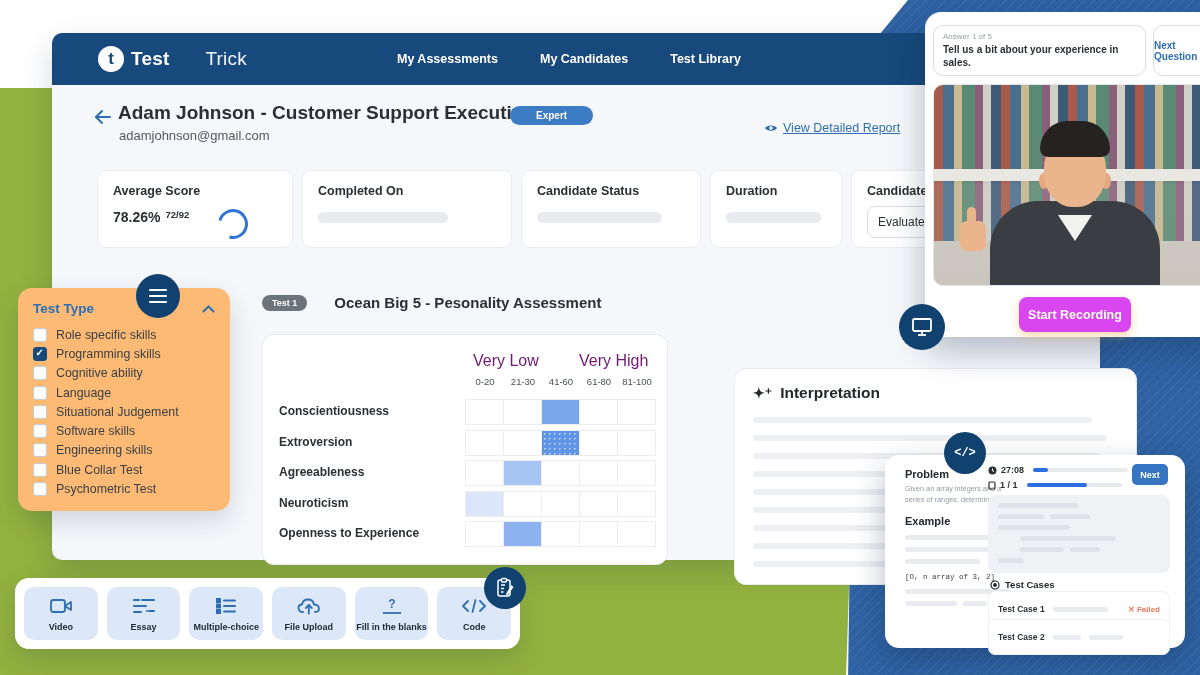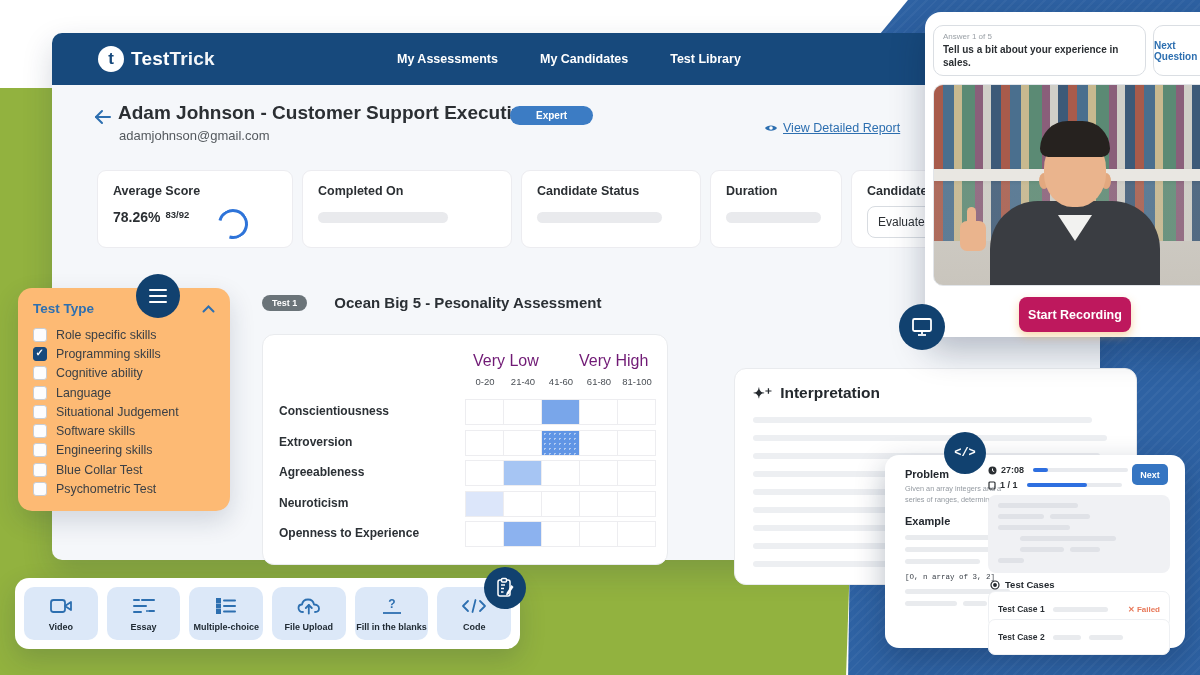--- a/index.html
+++ b/index.html
@@ -15,21 +15,21 @@
 
   
   .dashboard{position:absolute;left:52px;top:33px;width:1048px;height:527px;background:#f5f7fa;
     border-radius:10px;box-shadow:0 12px 30px rgba(20,40,70,.18);z-index:1;}
   .navbar{position:relative;height:52px;background:#17497c;border-radius:10px 10px 0 0;}
   .brand{position:absolute;left:46px;top:13px;display:flex;align-items:center;gap:7px;}
   .brand-circle{width:26px;height:26px;border-radius:50%;background:#fff;color:#17497c;
     display:flex;align-items:center;justify-content:center;font-weight:bold;font-size:17px;}
   .brand-text{color:#fff;font-size:19px;letter-spacing:.2px;}
   .brand-text b{font-weight:700;}
-  .brand-text span{font-weight:700;opacity:.95;}
+  .brand-text span{font-weight:400;opacity:.95;margin-left:36px;}
   .nav-items{position:absolute;left:345px;top:0;height:52px;display:flex;align-items:center;gap:42px;}
   .nav-item{color:#fff;font-size:12.5px;font-weight:700;cursor:pointer;}
 
   .back-arrow{position:absolute;left:42px;top:76px;color:#2d6fb0;}
   .cand-title{position:absolute;left:66px;top:69px;font-size:19px;font-weight:700;color:#2b2f33;}
   .badge-expert{position:absolute;left:458px;top:73px;background:#3c7cc4;color:#fff;font-size:10px;
     font-weight:700;padding:4px 26px;border-radius:13px;}
   .cand-email{position:absolute;left:67px;top:95px;font-size:13px;color:#54595e;}
   .report-link{position:absolute;left:712px;top:88px;display:flex;align-items:center;gap:5px;
     color:#2d6fb0;font-size:12.5px;font-weight:400;text-decoration:underline;cursor:pointer;}
@@ -110,21 +110,21 @@
   .person-vneck{position:absolute;left:50%;bottom:52px;transform:translateX(-50%);width:0;height:0;
     border-left:11px solid transparent;border-right:11px solid transparent;border-top:18px solid #23324d;}
   .person-face{position:absolute;left:50%;bottom:78px;transform:translateX(-50%);width:62px;height:72px;
     background:#eab48d;border-radius:46%;}
   .person-hair{position:absolute;left:50%;bottom:128px;transform:translateX(-50%);width:70px;height:36px;
     background:#26221f;border-radius:34px 34px 10px 10px;}
   .person-ear-l{position:absolute;left:calc(50% - 36px);bottom:96px;width:10px;height:16px;background:#e2a87f;border-radius:50%;}
   .person-ear-r{position:absolute;left:calc(50% + 26px);bottom:96px;width:10px;height:16px;background:#e2a87f;border-radius:50%;}
   .person-hand{position:absolute;left:26px;bottom:34px;width:26px;height:30px;background:#eab48d;border-radius:7px;}
   .person-thumb{position:absolute;left:33px;bottom:60px;width:9px;height:18px;background:#eab48d;border-radius:5px;}
-  .record-btn{margin:11px auto 0;width:112px;height:35px;background:#be185d;border-radius:8px;color:#fff;
+  .record-btn{margin:11px auto 0;width:112px;height:35px;background:#d946ef;border-radius:8px;color:#fff;
     font-size:12.5px;font-weight:700;display:flex;align-items:center;justify-content:center;cursor:pointer;
     box-shadow:0 4px 10px rgba(240,164,65,.45);}
   .monitor-circle{position:absolute;left:899px;top:304px;width:46px;height:46px;border-radius:50%;background:#11416f;
     z-index:9;display:flex;align-items:center;justify-content:center;}
 
   
   .types-bar{position:absolute;left:15px;top:578px;width:505px;height:71px;background:#fff;border-radius:14px;
     box-shadow:0 10px 26px rgba(20,40,70,.18);z-index:6;display:flex;gap:9px;padding:9px;box-sizing:border-box;}
   .type-tile{flex:1;background:#dce8f8;border-radius:10px;display:flex;flex-direction:column;align-items:center;
     justify-content:center;gap:5px;cursor:pointer;}
@@ -202,21 +202,21 @@
             <path d="M1 5 C3 1.5 11 1.5 13 5 C11 8.5 3 8.5 1 5 Z" fill="#2d6fb0"></path>
             <circle cx="7" cy="5" r="1.8" fill="#fff"></circle>
           </svg>
         </span>
       <span>View Detailed Report</span>
     </div>
 
     <div class="stats-row">
       <div class="stat-card" style="width:196px;">
         <div class="stat-label">Average Score</div>
-        <div class="stat-value-row"><span>78.26%</span><span class="stat-frac">83/92</span></div>
+        <div class="stat-value-row"><span>78.26%</span><span class="stat-frac">72/92</span></div>
         <div class="spinner"></div>
       </div>
       <div class="stat-card" style="width:210px;">
         <div class="stat-label">Completed On</div>
         <div class="stat-skel" style="width:130px;"></div>
       </div>
       <div class="stat-card" style="width:180px;">
         <div class="stat-label">Candidate Status</div>
         <div class="stat-skel" style="width:125px;"></div>
       </div>
@@ -252,21 +252,21 @@
   <div class="assess-head">
     <span class="test-badge">Test 1</span>
     <span class="assess-title">Ocean Big 5 - Pesonality Assessment</span>
   </div>
 
   <div class="chart-card">
     <div class="chart-h1" style="left:210px;">Very Low</div>
     <div class="chart-h1" style="left:316px;">Very High</div>
     <div class="chart-ranges">
       <span>0-20</span>
-        <span>21-40</span>
+        <span>21-30</span>
         <span>41-60</span>
         <span>61-80</span>
         <span>81-100</span>
     </div>
     <div class="chart-rows">
       <div class="chart-row">
         <div class="row-label">Conscientiousness</div>
         <div class="cells">
             <div class="cell"></div>
             <div class="cell"></div>

